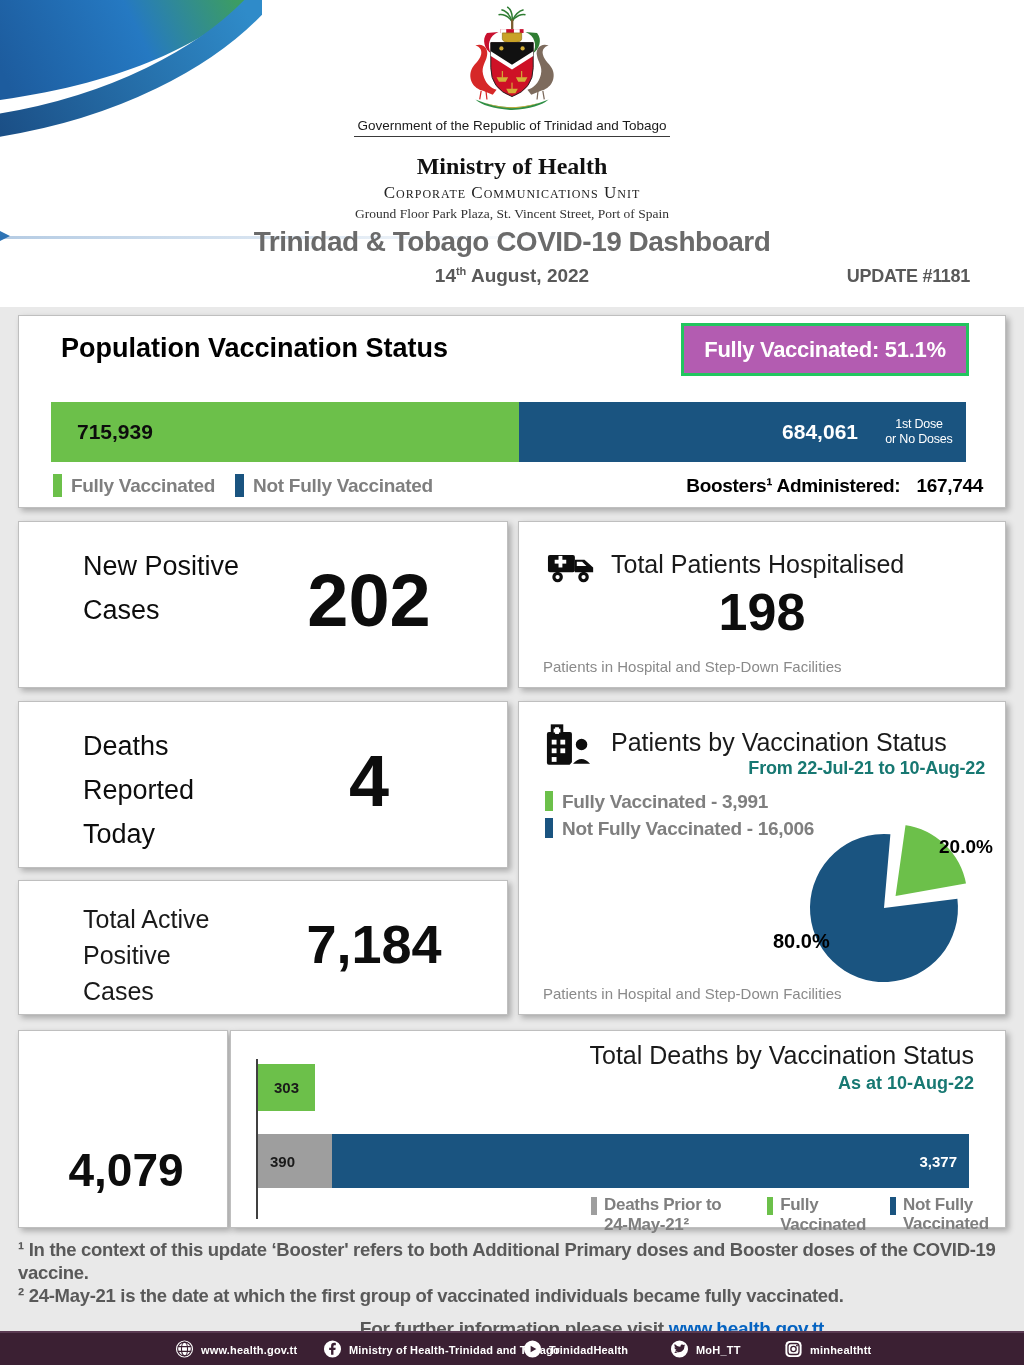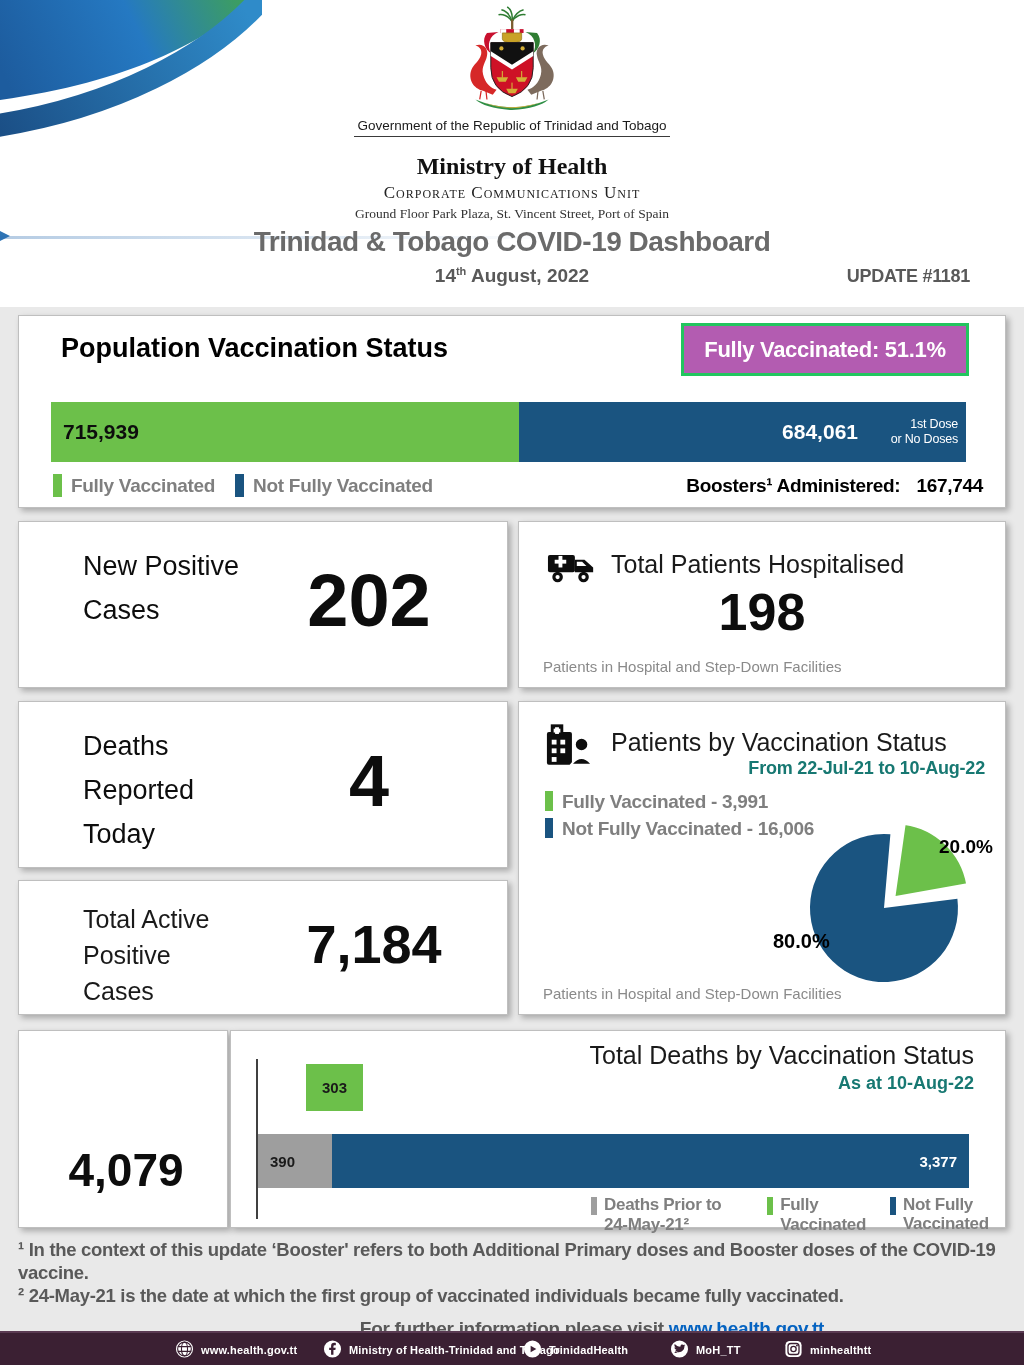--- a/index.html
+++ b/index.html
@@ -29,24 +29,24 @@
 
   .card { position:absolute; background:#fff; border:1px solid #bfbfbf; box-shadow:3px 3px 6px rgba(0,0,0,.28); }
 
   
   .pop-card { left:18px; top:315px; width:988px; height:193px; }
   .pop-head { position:absolute; left:42px; top:17px; font-size:27px; font-weight:bold; color:#000; }
   .pop-badge { position:absolute; left:662px; top:7px; width:288px; height:53px; background:#b35cb1; border:3px solid #22c55e;
     color:#fff; font-size:22px; font-weight:bold; display:flex; align-items:center; justify-content:center; letter-spacing:-0.3px; }
   .pop-bar { position:absolute; left:32px; top:86px; width:915px; height:60px; display:flex; }
   .pop-bar-green { background:#6CC04A; display:flex; align-items:center; }
-  .pop-bar-green span { color:#0d0d0d; font-size:21px; font-weight:bold; padding-left:12px;text-align:right; }
+  .pop-bar-green span { color:#0d0d0d; font-size:21px; font-weight:bold; padding-left:26px;text-align:right; }
   .pop-bar-blue { background:#1A5480; flex:1; display:flex; align-items:center; justify-content:flex-end; }
   .pop-bar-blue .val { color:#fff; font-size:21px; font-weight:bold; margin-right:22px; }
-  .dose-note { color:#fff; font-size:12.5px; text-align:right; line-height:15px; padding-right:8px; width:86px; letter-spacing:-0.2px; }
+  .dose-note { color:#fff; font-size:12.5px; text-align:center; line-height:15px; padding-right:8px; width:86px; letter-spacing:-0.2px; }
   .pop-legend { position:absolute; left:34px; right:22px; top:158px; display:flex; align-items:center; }
   .mk { display:inline-block; }
   .mk-pop { width:9px; height:23px; margin-right:9px; vertical-align:-5px; }
   .pop-leg-txt { font-size:19px; font-weight:bold; color:#7f7f7f; margin-right:20px; letter-spacing:-0.3px; }
   .boosters { margin-left:auto; font-size:19px; font-weight:bold; color:#000; letter-spacing:-0.3px; }
   .boosters .bval { margin-left:16px; }
 
   
   .np-card { left:18px; top:521px; width:490px; height:167px; }
   .hos-card { left:518px; top:521px; width:488px; height:167px; }
@@ -78,21 +78,21 @@
   .pie-svg { position:absolute; left:0; top:0; }
   .pie-lab { position:absolute; font-weight:bold; color:#000; }
   .pie-lab-20 { left:420px; top:134px; font-size:19px; }
   .pie-lab-80 { left:254px; top:228px; font-size:20px; }
 
   
   .dc-title { position:absolute; right:31px; top:10px; font-size:25px; color:#1a1a1a; }
   .dc-sub { position:absolute; right:31px; top:42px; font-size:18px; font-weight:bold; color:#177872; }
   .dc-axis { position:absolute; left:25px; top:28px; width:2px; height:152px; background:#404040; }
   .dc-tick { position:absolute; left:25px; top:180px; width:1.5px; height:8px; background:#404040; }
-  .dc-row1 { position:absolute; left:27px; top:33px; height:47px;padding-left:48px; }
+  .dc-row1 { position:absolute; left:27px; top:33px; height:47px; }
   .bar-green { background:#6CC04A; height:100%; display:flex; align-items:center; justify-content:center; }
   .bar-green span { font-size:15px; font-weight:bold; color:#1a1a1a; }
   .dc-row2 { position:absolute; left:27px; top:103px; height:54px; width:711px; display:flex; }
   .bar-gray { background:#9E9E9E; height:100%; display:flex; align-items:center; }
   .bar-gray span { font-size:15px; font-weight:bold; color:#1a1a1a; padding-left:12px; }
   .bar-blue { background:#1A5480; height:100%; flex:1; display:flex; align-items:center; justify-content:flex-end; }
   .bar-blue span { font-size:15px; font-weight:bold; color:#fff; padding-right:12px; }
   .dc-legend { position:absolute; left:360px; right:14px; top:164px; display:flex; justify-content:flex-end; gap:24px; align-items:flex-start; }
   .dc-leg-item { display:flex; align-items:flex-start; font-size:17px; font-weight:bold; color:#7f7f7f; letter-spacing:-0.3px; }
   .mk-dc { width:6px; height:18px; margin-right:7px; margin-top:2px; flex:none; }

